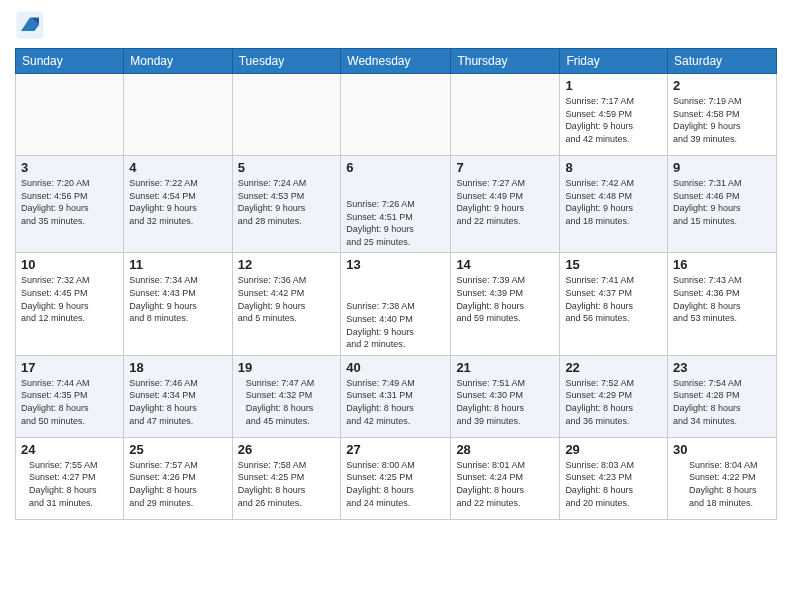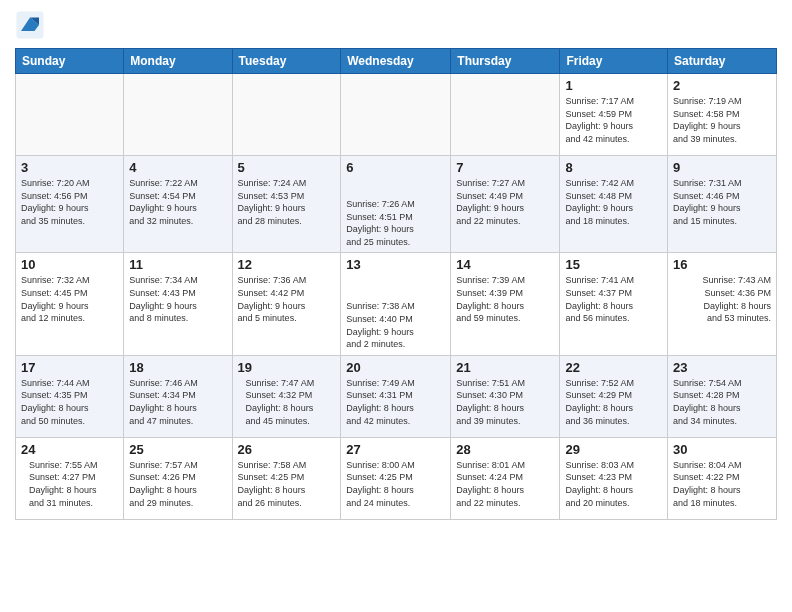--- a/index.html
+++ b/index.html
@@ -51,21 +51,21 @@
       color: #555;
     }
     .calendar {
       width: 100%;
       border-collapse: collapse;
     }
     .calendar th {
       background: #2a7abf;
       color: #fff;
       font-size: 12px;
-      font-weight: bold;
+      font-weight: normal;
       padding: 5px 6px;
       text-align: left;
       border: 1px solid #1a5a9f;
     }
     .calendar td {
       vertical-align: top;
       border: 1px solid #ccc;
       padding: 4px 5px;
       width: 113px;
       height: 82px;
@@ -236,21 +236,21 @@
           </td>
           <td>
             <div class="day-number">15</div>
             <div class="day-info" style="white-space: pre-line;">Sunrise: 7:41 AM
 Sunset: 4:37 PM
 Daylight: 8 hours
 and 56 minutes.</div>
           </td>
           <td>
             <div class="day-number">16</div>
-            <div class="day-info" style="white-space: pre-line; text-align: right;">Sunrise: 7:43 AM
+            <div class="day-info" style="white-space: pre-line;">Sunrise: 7:43 AM
 Sunset: 4:36 PM
 Daylight: 8 hours
 and 53 minutes.</div>
           </td>
         </tr>
         <tr class="row-alt">
           <td>
             <div class="day-number">17</div>
             <div class="day-info" style="white-space: pre-line;">Sunrise: 7:44 AM
 Sunset: 4:35 PM
@@ -265,21 +265,21 @@
 and 47 minutes.</div>
           </td>
           <td>
             <div class="day-number">19</div>
             <div class="day-info" style="white-space: pre-line; margin-left: 8px;">Sunrise: 7:47 AM
 Sunset: 4:32 PM
 Daylight: 8 hours
 and 45 minutes.</div>
           </td>
           <td>
-            <div class="day-number">20</div>
+            <div class="day-number">40</div>
             <div class="day-info" style="white-space: pre-line;">Sunrise: 7:49 AM
 Sunset: 4:31 PM
 Daylight: 8 hours
 and 42 minutes.</div>
           </td>
           <td>
             <div class="day-number">21</div>
             <div class="day-info" style="white-space: pre-line;">Sunrise: 7:51 AM
 Sunset: 4:30 PM
 Daylight: 8 hours
@@ -338,21 +338,21 @@
           </td>
           <td>
             <div class="day-number">29</div>
             <div class="day-info" style="white-space: pre-line;">Sunrise: 8:03 AM
 Sunset: 4:23 PM
 Daylight: 8 hours
 and 20 minutes.</div>
           </td>
           <td>
             <div class="day-number">30</div>
-            <div class="day-info" style="white-space: pre-line;">Sunrise: 8:04 AM
+            <div class="day-info" style="white-space: pre-line; margin-left: 16px;">Sunrise: 8:04 AM
 Sunset: 4:22 PM
 Daylight: 8 hours
 and 18 minutes.</div>
           </td>
         </tr>
       </tbody>
   </table>
 </div>
 
 </body></html>

